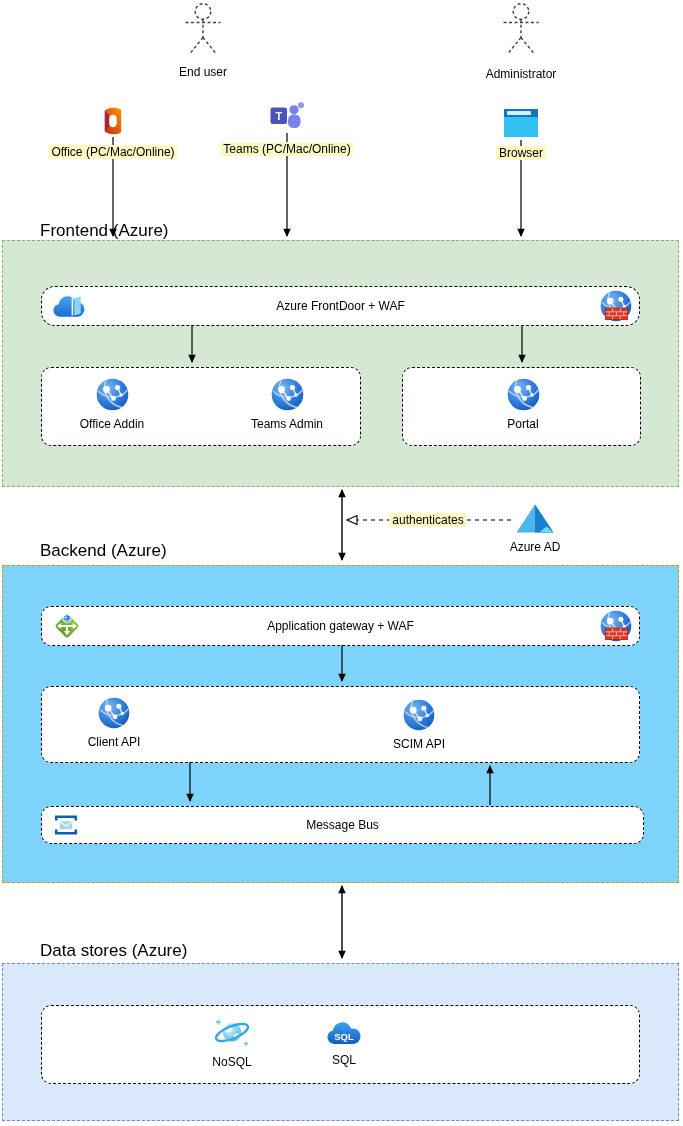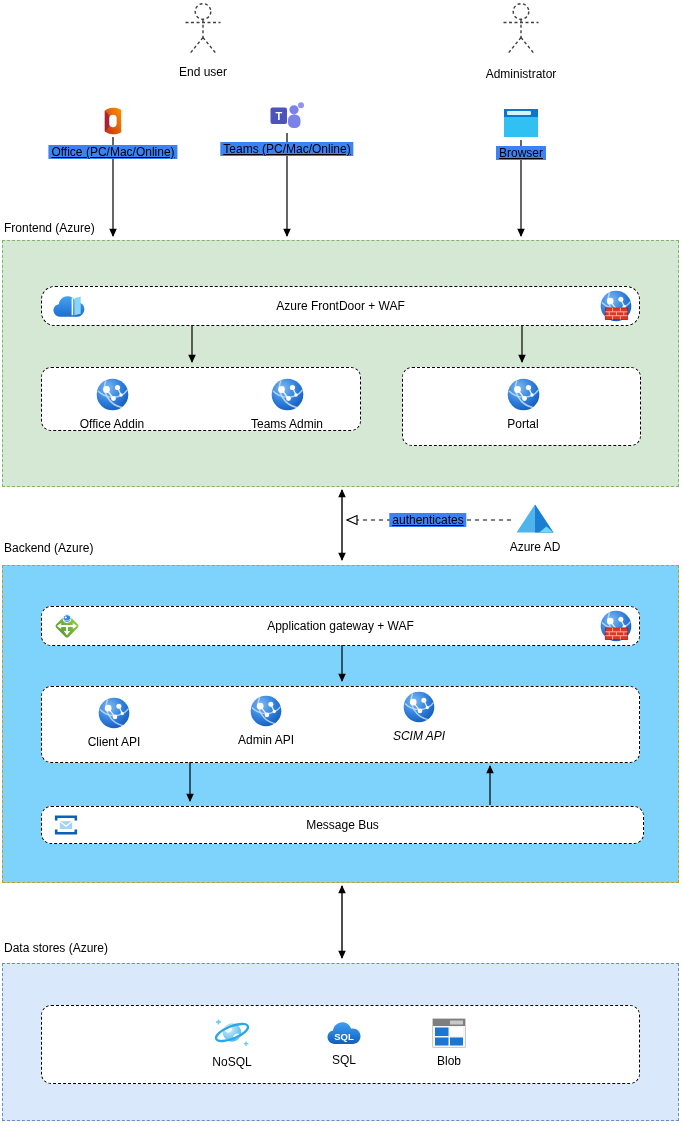--- a/index.html
+++ b/index.html
@@ -2,33 +2,33 @@
 <html><head>
 <meta charset="utf-8">
 <style>
   html,body{margin:0;padding:0;background:#fff;}
   body{font-family:"Liberation Sans", sans-serif; color:#000;}
   #canvas{position:relative;width:683px;height:1126px;overflow:hidden;background:#fff;}
   .section{position:absolute;z-index:1;box-sizing:border-box;}
   #sec-frontend{left:2px;top:240px;width:677px;height:247px;background:#d5e8d4;border:1px dashed #82b366;}
   #sec-backend{left:2px;top:565px;width:677px;height:318px;background:#7dd3fc;border:1px dashed #d79b00;}
   #sec-datastores{left:2px;top:963px;width:677px;height:158px;background:#dae8fc;border:1px dashed #6c8ebf;}
-  .section-label{position:absolute;z-index:3;font-size:12px;white-space:nowrap;}
+  .section-label{position:absolute;z-index:3;font-size:17px;white-space:nowrap;margin-left:36px;}
   #lbl-frontend{left:4px;top:221px;}
   #lbl-backend{left:4px;top:541px;}
   #lbl-datastores{left:4px;top:941px;}
   .inner{position:absolute;background:#fff;border:1px dashed #000;border-radius:10px;box-sizing:border-box;z-index:3;}
   .bar{display:flex;align-items:center;justify-content:center;}
   .bar .bar-label{font-size:12px;}
   .bar .icon-left{position:absolute;left:10px;top:50%;transform:translateY(-50%);}
   .bar .icon-right{position:absolute;right:7px;top:50%;transform:translateY(-50%);}
   .node{position:absolute;width:120px;display:flex;flex-direction:column;align-items:center;gap:6px;padding-top:10px;}
   .node .lbl{font-size:12px;white-space:nowrap;}
   .flabel{position:absolute;z-index:3;font-size:12px;white-space:nowrap;transform:translateX(-50%);}
-  .masked{background:#3b82f6;padding:0 3px;text-decoration:underline;}
+  .masked{background:#fef9c3;padding:0 3px;}
   .abs{position:absolute;z-index:3;}
   #edges{position:absolute;left:0;top:0;z-index:2;pointer-events:none;}
   svg{display:block;}
 </style>
 </head>
 <body>
 
 <svg width="0" height="0" style="position:absolute" aria-hidden="true">
   <defs>
     <radialGradient id="gSphere" cx="35%" cy="30%" r="80%">
@@ -216,21 +216,21 @@
           </svg>
       </span>
       <span class="bar-label">Azure FrontDoor + WAF</span>
       <span class="icon-right">
         <svg width="32" height="32" viewBox="0 0 33 33">
             <use href="#ic-waf-g"></use>
           </svg>
       </span>
     </div>
 
-    <div class="inner" style="left:38px;top:126px;width:320px;height:64px;">
+    <div class="inner" style="left:38px;top:126px;width:320px;height:79px;">
       <div class="node" style="left:10px;top:0;">
         <svg width="33" height="33" viewBox="0 0 33 33">
             <use href="#ic-appservice-g"></use>
           </svg>
         <span class="lbl">Office Addin</span>
       </div>
       <div class="node" style="left:185px;top:0;">
         <svg width="33" height="33" viewBox="0 0 33 33">
             <use href="#ic-appservice-g"></use>
           </svg>
@@ -269,27 +269,21 @@
       </span>
     </div>
 
     <div class="inner" style="left:38px;top:120px;width:599px;height:77px;">
       <div class="node" style="left:12px;top:0;">
         <svg width="32" height="32" viewBox="0 0 33 33">
             <use href="#ic-appservice-g"></use>
           </svg>
         <span class="lbl">Client API</span>
       </div>
-      <div class="node" style="left:164px;top:0;padding-top:8px;">
-        <svg width="32" height="32" viewBox="0 0 33 33">
-            <use href="#ic-appservice-g"></use>
-          </svg>
-        <span class="lbl">Admin API</span>
-      </div>
-      <div class="node" style="left:317px;top:4px;padding-top:0;font-style:italic;">
+      <div class="node" style="left:317px;top:12px;padding-top:0;">
         <svg width="32" height="32" viewBox="0 0 33 33">
             <use href="#ic-appservice-g"></use>
           </svg>
         <span class="lbl">SCIM API</span>
       </div>
     </div>
 
     <div class="inner bar" style="left:38px;top:240px;width:603px;height:38px;">
       <span class="icon-left">
         <svg width="28" height="28" viewBox="0 0 28 28">
@@ -308,22 +302,16 @@
           </svg>
         <span class="lbl">NoSQL</span>
       </div>
       <div class="node" style="left:242px;top:0;padding-top:13px;">
         <svg width="38" height="28" viewBox="0 0 38 28">
           <path d="M9.5,25 C5.6,25 2.5,21.9 2.5,18.1 C2.5,14.8 4.8,12.1 8,11.5 C8.6,6.9 12.5,3.3 17.3,3.3 C21.4,3.3 24.9,6 26.2,9.8 C26.8,9.7 27.3,9.6 27.9,9.6 C32.1,9.6 35.5,13 35.5,17.3 C35.5,21.6 32.1,25 27.9,25 Z" fill="url(#gSqlC)"></path>
           <text x="19" y="20.5" font-size="9.5" font-weight="bold" fill="#fff" text-anchor="middle">SQL</text>
         </svg>
         <span class="lbl">SQL</span>
       </div>
-      <div class="node" style="left:347px;top:0;padding-top:12px;">
-        <svg width="34" height="30" viewBox="0 0 34 30">
-            <use href="#ic-blob-g"></use>
-          </svg>
-        <span class="lbl">Blob</span>
-      </div>
     </div>
   </div>
 
 </div>
 
 </body></html>

